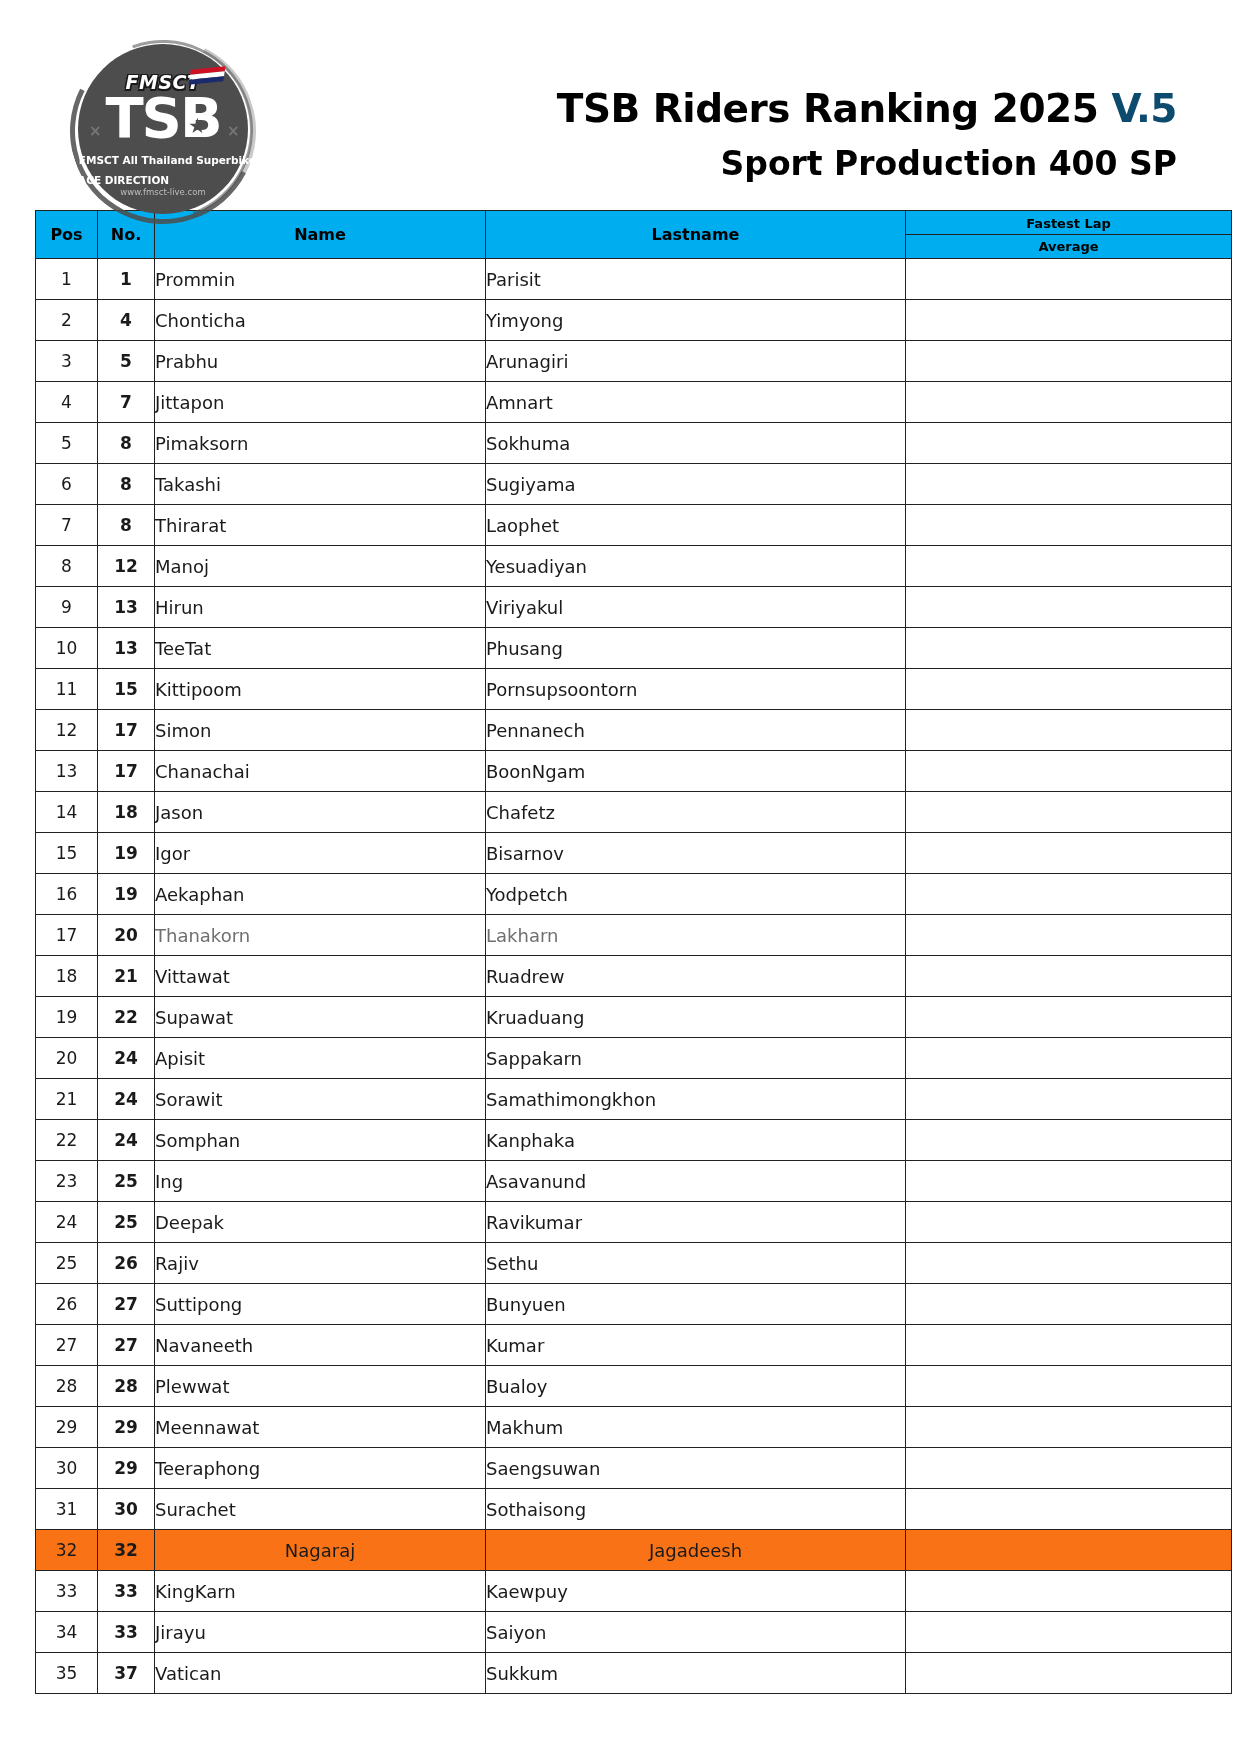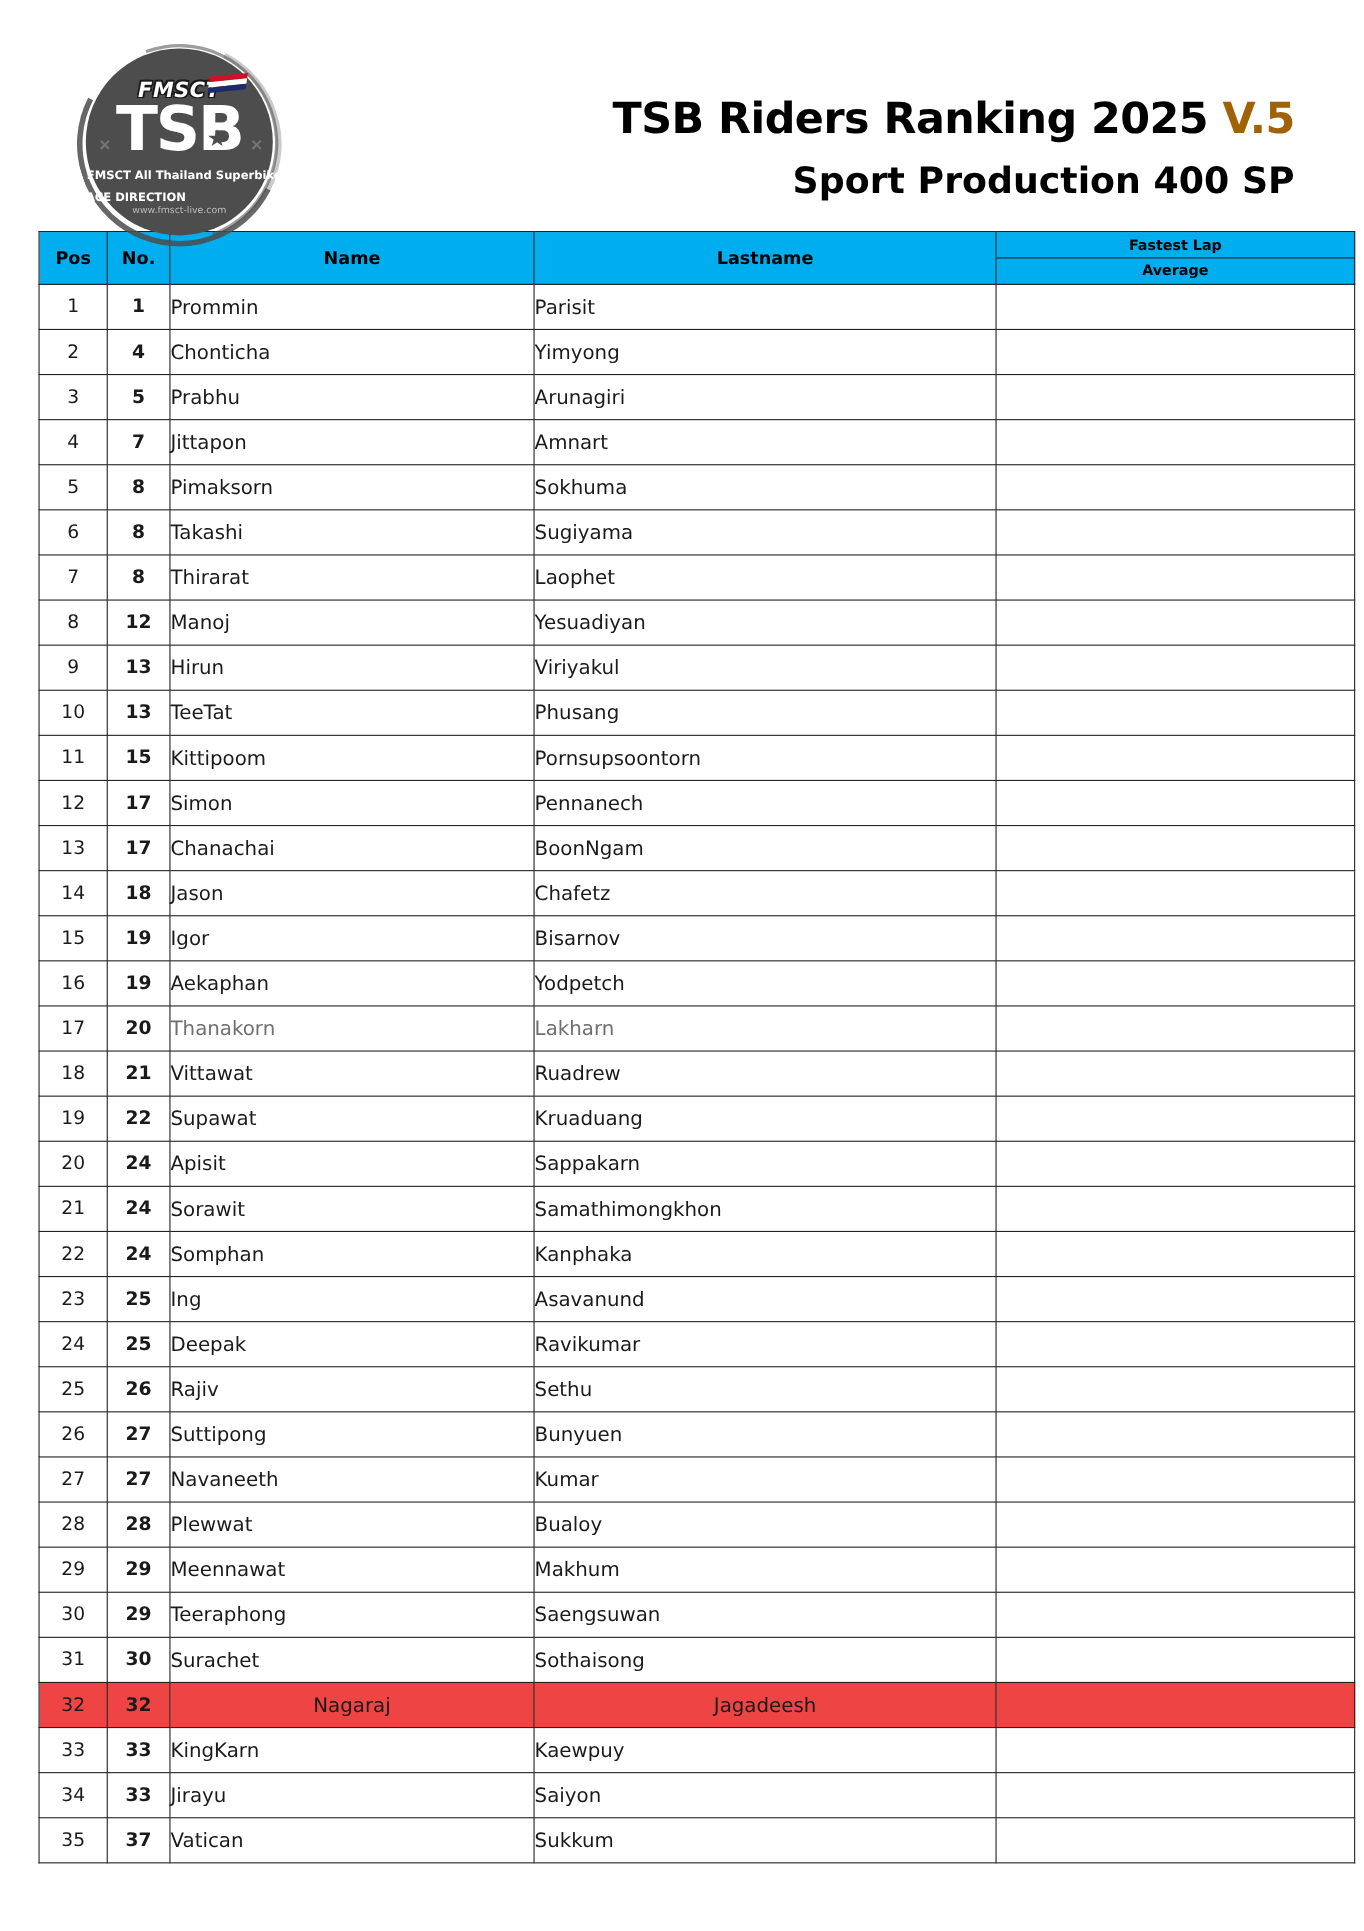--- a/index.html
+++ b/index.html
@@ -161,21 +161,21 @@
     padding-top: 55px;
   }
   .main-title {
     font-family: "DejaVu Sans", sans-serif;
     font-weight: bold;
     font-size: 39px;
     line-height: 48px;
     letter-spacing: -.5px;
     white-space: nowrap;
   }
-  .title-ver { color: #a16207; }
+  .title-ver { color: #0c4a6e; }
   .sub-title {
     font-family: "DejaVu Sans", sans-serif;
     font-weight: bold;
     font-size: 33px;
     line-height: 42px;
     margin-top: 10px;
   }
 
   
   .table-wrap {
@@ -225,21 +225,21 @@
     color: #1a1a1a;
     vertical-align: middle;
     background: #ffffff;
   }
   td.c-pos { text-align: center; font-size: 17px; }
   td.c-no  { text-align: center; font-weight: bold; font-size: 17px; }
   td.c-name, td.c-last { text-align: left; padding-left: 9px; }
   td.c-lap { text-align: center; }
 
   tr.dim td.c-name, tr.dim td.c-last { color: #6f6f6f; }
-  tr.tint td { background: #ef4444; text-align: center; }
+  tr.tint td { background: #f97316; text-align: center; }
 </style>
 </head>
 <body>
 
 <div class="page">
 
   <div class="header">
 
     <div class="logo-wrap">
       <div class="logo-brush-a"></div>

